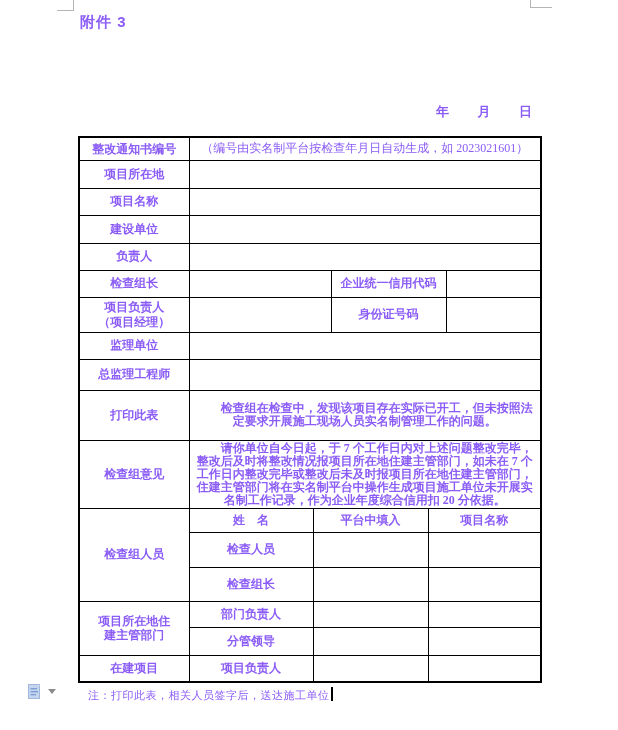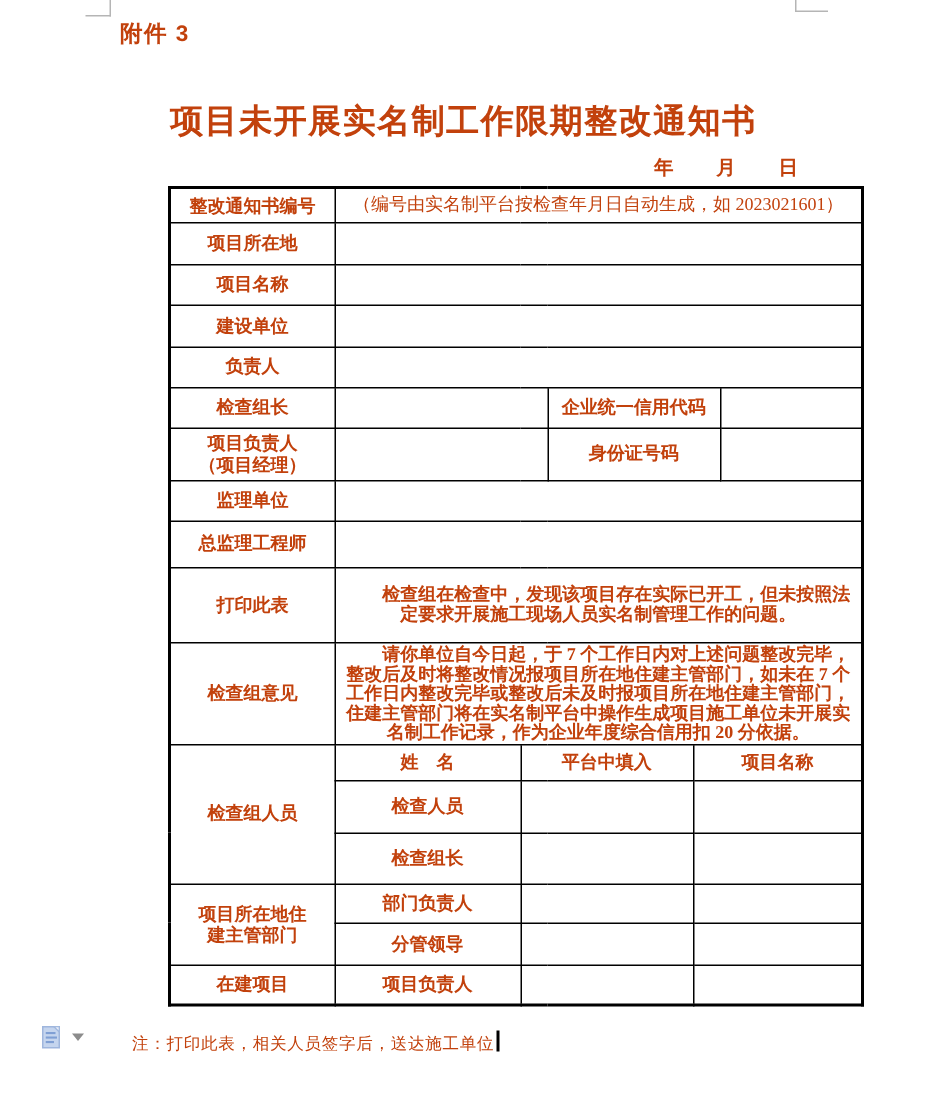--- a/index.html
+++ b/index.html
@@ -1,21 +1,21 @@
 <!DOCTYPE html>
 <html><head>
 <meta charset="utf-8">
 <style>
   html,body{margin:0;padding:0;}
   .page{
     position:relative;
     width:618px;height:730px;
     background:#ffffff;
     font-family:"Liberation Serif","DejaVu Serif",serif;
-    color:#c2410c;
+    color:#8b5cf6;
     overflow:hidden;
   }
   
   .crop-left{
     position:absolute;left:57px;top:0;width:16px;height:10px;
     border-right:1px solid #b5b5b5;border-bottom:1px solid #b5b5b5;
   }
   .crop-right{
     position:absolute;left:530px;top:0;width:21px;height:7px;
     border-left:1px solid #b5b5b5;border-bottom:1px solid #b5b5b5;
@@ -31,24 +31,23 @@
     font-family:"Liberation Sans","DejaVu Sans",sans-serif;
     font-size:22px;font-weight:bold;letter-spacing:1px;
     white-space:nowrap;
   }
   .date-line{
     position:absolute;left:436px;top:103px;width:96px;
     display:flex;justify-content:space-between;
     font-size:13px;font-weight:bold;
   }
   table.form{
-    position:absolute;left:78px;top:124px;
+    position:absolute;left:78px;top:136px;
     width:462px;border-collapse:collapse;table-layout:fixed;
     border:2px solid #000;
-    margin-left:34px;
   }
   table.form td{
     border:1px solid #000;
     font-size:12px;
     padding:1px 2px;
     overflow:hidden;
     vertical-align:middle;
   }
   td.lbl{
     font-weight:bold;text-align:center;line-height:1.2;
@@ -85,21 +84,20 @@
 </head>
 <body>
 
 <div class="page">
 
   <div class="crop-left"></div>
   <div class="crop-right"></div>
 
   <div class="attachment">附件 3</div>
 
-  <div class="doc-title">项目未开展实名制工作限期整改通知书</div>
 
   <div class="date-line">
     <span>年</span>
     <span>月</span>
     <span>日</span>
   </div>
 
   <table class="form">
     <colgroup>
       <col style="width:110px">

